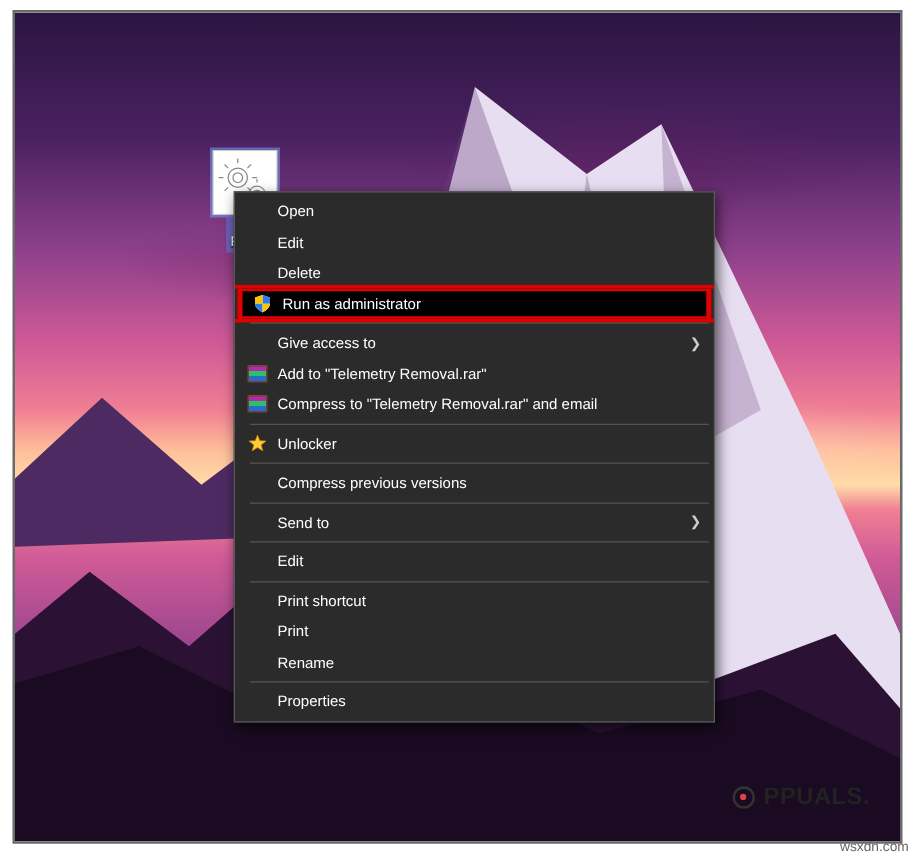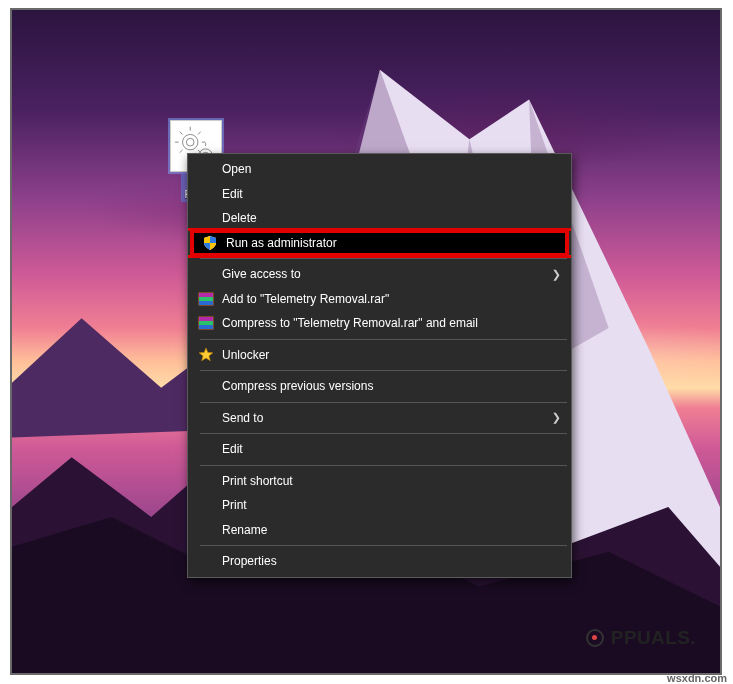--- a/index.html
+++ b/index.html
@@ -168,21 +168,20 @@
     background:#d44;
     border-radius:50%;
   }
   .watermark {
     position: absolute;
     right: 6px; bottom: 0;
     font-size: 11px;
     color: #666;
     background: rgba(255,255,255,.0);
     font-family: Arial, sans-serif;
-    font-weight: bold;
   }
 </style>
 </head>
 <body>
 
 <div class="outer-border">
   <div class="wallpaper"></div>
   <div class="clouds"></div>
   <div class="mountain-back">
     <svg viewBox="0 0 712 667" preserveAspectRatio="none">

